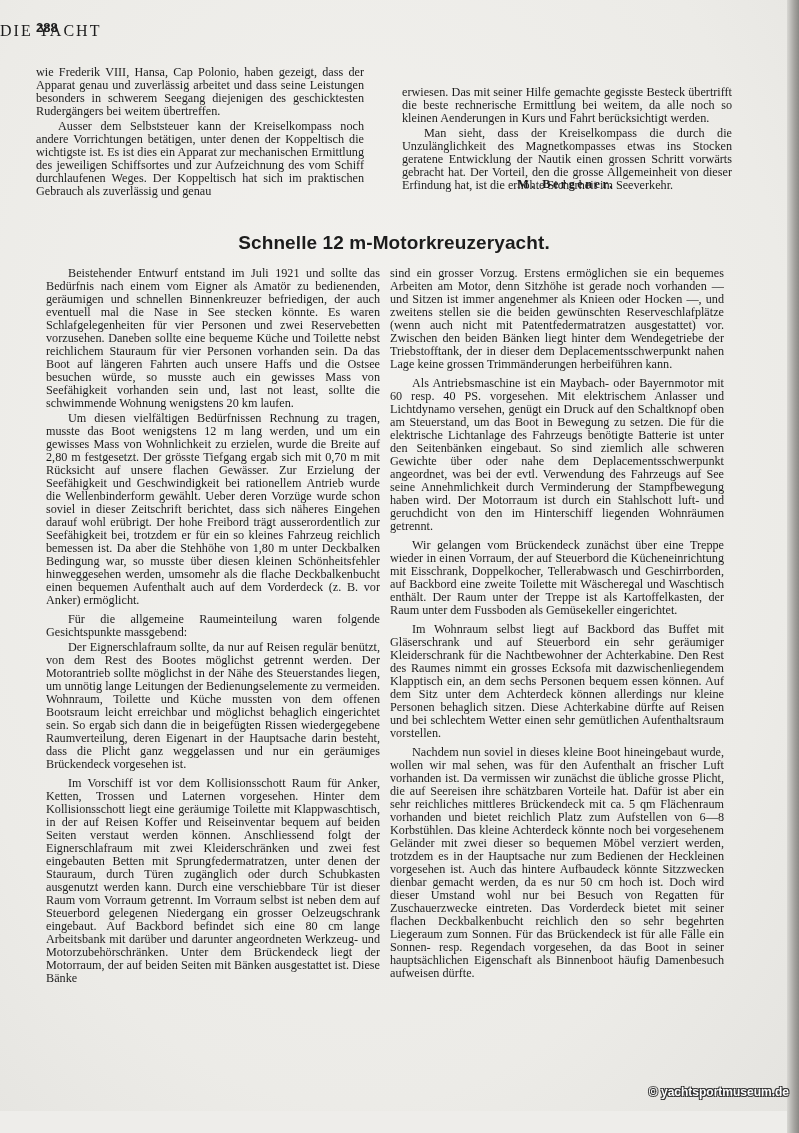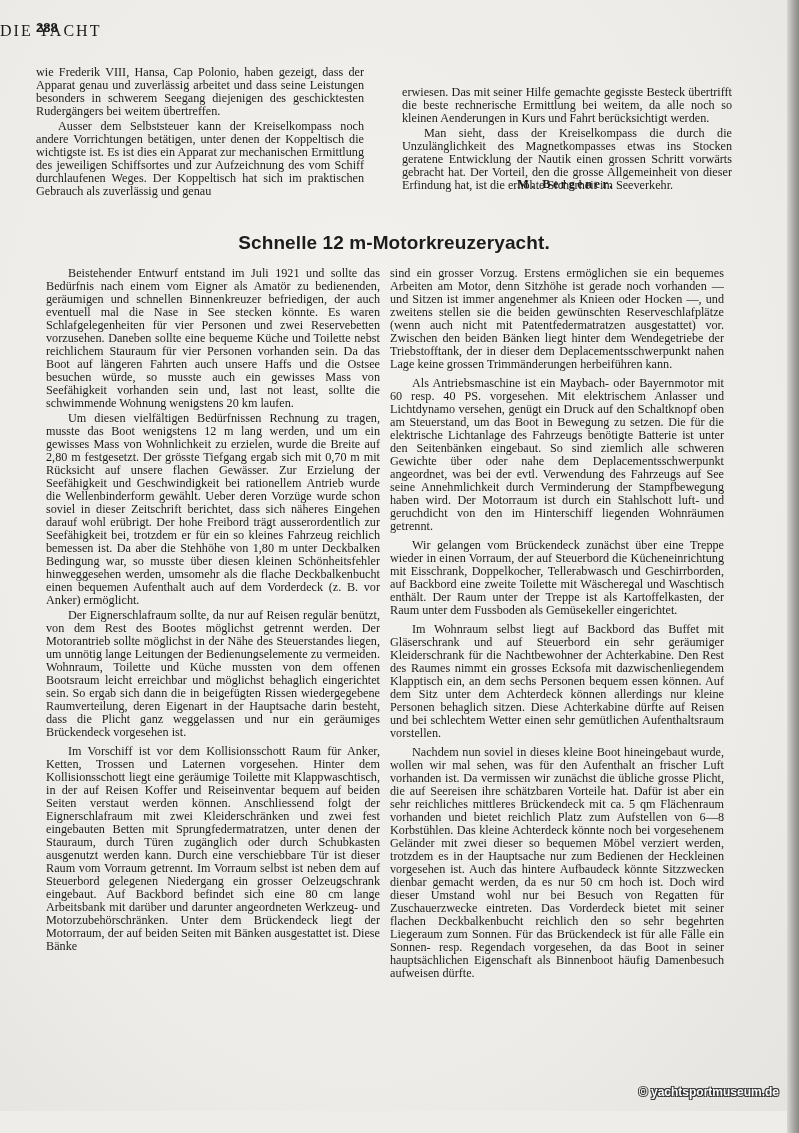--- a/index.html
+++ b/index.html
@@ -38,21 +38,21 @@
   .top-right { left: 402px; top: 66px; width: 330px; margin-top: 20px; }
   .signature { text-align: center; letter-spacing: 2.5px; margin-top: -13.6px; padding-right: 2px; font-weight: bold; }
   .title {
     position: absolute; left: 0; right: 11px; top: 232px; text-align: center;
     font-family: "Liberation Sans", "DejaVu Sans", sans-serif; font-weight: bold;
     font-size: 19px; letter-spacing: 0.1px;
   }
   .main-left { left: 30px; top: 267px; width: 334px; margin-left: 16px; }
   .main-right { left: 390px; top: 267px; width: 334px; }
   .watermark {
-    position: absolute; right: 20px; bottom: 12px;
+    position: absolute; right: 10px; bottom: 12px;
     font-family: "Liberation Sans", sans-serif; font-weight: bold; font-size: 12px;
     color: #ffffff;
     text-shadow: -1px -1px 0 #333, 1px -1px 0 #333, -1px 1px 0 #333, 1px 1px 0 #333;
     margin-top: 24px;
   }
 </style>
 </head>
 <body>
 
 <div class="page">
@@ -70,20 +70,21 @@
     <p class="cont">erwiesen. Das mit seiner Hilfe gemachte gegisste Besteck übertrifft die beste rechnerische Ermittlung bei weitem, da alle noch so kleinen Aenderungen in Kurs und Fahrt berücksichtigt werden.</p>
     <p>Man sieht, dass der Kreiselkompass die durch die Unzulänglichkeit des Magnetkompasses etwas ins Stocken geratene Entwicklung der Nautik einen grossen Schritt vorwärts gebracht hat. Der Vorteil, den die grosse Allgemeinheit von dieser Erfindung hat, ist die erhöhte Sicherheit im Seeverkehr.</p>
     <div class="signature">M. Bergener.</div>
   </div>
 
   <h1 class="title" style="margin:0">Schnelle 12 m-Motorkreuzeryacht.</h1>
 
   <div class="col main-left">
     <p>Beistehender Entwurf entstand im Juli 1921 und sollte das Bedürfnis nach einem vom Eigner als Amatör zu bedienenden, geräumigen und schnellen Binnenkreuzer befriedigen, der auch eventuell mal die Nase in See stecken könnte. Es waren Schlafgelegenheiten für vier Personen und zwei Reservebetten vorzusehen. Daneben sollte eine bequeme Küche und Toilette nebst reichlichem Stauraum für vier Personen vorhanden sein. Da das Boot auf längeren Fahrten auch unsere Haffs und die Ostsee besuchen würde, so musste auch ein gewisses Mass von Seefähigkeit vorhanden sein und, last not least, sollte die schwimmende Wohnung wenigstens 20 km laufen.</p>
     <p>Um diesen vielfältigen Bedürfnissen Rechnung zu tragen, musste das Boot wenigstens 12 m lang werden, und um ein gewisses Mass von Wohnlichkeit zu erzielen, wurde die Breite auf 2,80 m festgesetzt. Der grösste Tiefgang ergab sich mit 0,70 m mit Rücksicht auf unsere flachen Gewässer. Zur Erzielung der Seefähigkeit und Geschwindigkeit bei rationellem Antrieb wurde die Wellenbinderform gewählt. Ueber deren Vorzüge wurde schon soviel in dieser Zeitschrift berichtet, dass sich näheres Eingehen darauf wohl erübrigt. Der hohe Freibord trägt ausserordentlich zur Seefähigkeit bei, trotzdem er für ein so kleines Fahrzeug reichlich bemessen ist. Da aber die Stehhöhe von 1,80 m unter Deckbalken Bedingung war, so musste über diesen kleinen Schönheitsfehler hinweggesehen werden, umsomehr als die flache Deckbalkenbucht einen bequemen Aufenthalt auch auf dem Vorderdeck (z. B. vor Anker) ermöglicht.</p>
+    <p class="gap">Für die allgemeine Raumeinteilung waren folgende Gesichtspunkte massgebend:</p>
     <p>Der Eignerschlafraum sollte, da nur auf Reisen regulär benützt, von dem Rest des Bootes möglichst getrennt werden. Der Motorantrieb sollte möglichst in der Nähe des Steuerstandes liegen, um unnötig lange Leitungen der Bedienungselemente zu vermeiden. Wohnraum, Toilette und Küche mussten von dem offenen Bootsraum leicht erreichbar und möglichst behaglich eingerichtet sein. So ergab sich dann die in beigefügten Rissen wiedergegebene Raumverteilung, deren Eigenart in der Hauptsache darin besteht, dass die Plicht ganz weggelassen und nur ein geräumiges Brückendeck vorgesehen ist.</p>
     <p class="gap">Im Vorschiff ist vor dem Kollisionsschott Raum für Anker, Ketten, Trossen und Laternen vorgesehen. Hinter dem Kollisionsschott liegt eine geräumige Toilette mit Klappwaschtisch, in der auf Reisen Koffer und Reiseinventar bequem auf beiden Seiten verstaut werden können. Anschliessend folgt der Eignerschlafraum mit zwei Kleiderschränken und zwei fest eingebauten Betten mit Sprungfedermatratzen, unter denen der Stauraum, durch Türen zugänglich oder durch Schubkasten ausgenutzt werden kann. Durch eine verschiebbare Tür ist dieser Raum vom Vorraum getrennt. Im Vorraum selbst ist neben dem auf Steuerbord gelegenen Niedergang ein grosser Oelzeugschrank eingebaut. Auf Backbord befindet sich eine 80 cm lange Arbeitsbank mit darüber und darunter angeordneten Werkzeug- und Motorzubehörschränken. Unter dem Brückendeck liegt der Motorraum, der auf beiden Seiten mit Bänken ausgestattet ist. Diese Bänke</p>
   </div>
 
   <div class="col main-right">
     <p class="cont">sind ein grosser Vorzug. Erstens ermöglichen sie ein bequemes Arbeiten am Motor, denn Sitzhöhe ist gerade noch vorhanden — und Sitzen ist immer angenehmer als Knieen oder Hocken —, und zweitens stellen sie die beiden gewünschten Reserveschlafplätze (wenn auch nicht mit Patentfedermatratzen ausgestattet) vor. Zwischen den beiden Bänken liegt hinter dem Wendegetriebe der Triebstofftank, der in dieser dem Deplacementsschwerpunkt nahen Lage keine grossen Trimmänderungen herbeiführen kann.</p>
     <p class="gap">Als Antriebsmaschine ist ein Maybach- oder Bayernmotor mit 60 resp. 40 PS. vorgesehen. Mit elektrischem Anlasser und Lichtdynamo versehen, genügt ein Druck auf den Schaltknopf oben am Steuerstand, um das Boot in Bewegung zu setzen. Die für die elektrische Lichtanlage des Fahrzeugs benötigte Batterie ist unter den Seitenbänken eingebaut. So sind ziemlich alle schweren Gewichte über oder nahe dem Deplacementsschwerpunkt angeordnet, was bei der evtl. Verwendung des Fahrzeugs auf See seine Annehmlichkeit durch Verminderung der Stampfbewegung haben wird. Der Motorraum ist durch ein Stahlschott luft- und geruchdicht von den im Hinterschiff liegenden Wohnräumen getrennt.</p>
     <p class="gap">Wir gelangen vom Brückendeck zunächst über eine Treppe wieder in einen Vorraum, der auf Steuerbord die Kücheneinrichtung mit Eisschrank, Doppelkocher, Tellerabwasch und Geschirrborden, auf Backbord eine zweite Toilette mit Wäscheregal und Waschtisch enthält. Der Raum unter der Treppe ist als Kartoffelkasten, der Raum unter dem Fussboden als Gemüsekeller eingerichtet.</p>
     <p class="gap">Im Wohnraum selbst liegt auf Backbord das Buffet mit Gläserschrank und auf Steuerbord ein sehr geräumiger Kleiderschrank für die Nachtbewohner der Achterkabine. Den Rest des Raumes nimmt ein grosses Ecksofa mit dazwischenliegendem Klapptisch ein, an dem sechs Personen bequem essen können. Auf dem Sitz unter dem Achterdeck können allerdings nur kleine Personen behaglich sitzen. Diese Achterkabine dürfte auf Reisen und bei schlechtem Wetter einen sehr gemütlichen Aufenthaltsraum vorstellen.</p>
     <p class="gap">Nachdem nun soviel in dieses kleine Boot hineingebaut wurde, wollen wir mal sehen, was für den Aufenthalt an frischer Luft vorhanden ist. Da vermissen wir zunächst die übliche grosse Plicht, die auf Seereisen ihre schätzbaren Vorteile hat. Dafür ist aber ein sehr reichliches mittleres Brückendeck mit ca. 5 qm Flächenraum vorhanden und bietet reichlich Platz zum Aufstellen von 6—8 Korbstühlen. Das kleine Achterdeck könnte noch bei vorgesehenem Geländer mit zwei dieser so bequemen Möbel verziert werden, trotzdem es in der Hauptsache nur zum Bedienen der Heckleinen vorgesehen ist. Auch das hintere Aufbaudeck könnte Sitzzwecken dienbar gemacht werden, da es nur 50 cm hoch ist. Doch wird dieser Umstand wohl nur bei Besuch von Regatten für Zuschauerzwecke eintreten. Das Vorderdeck bietet mit seiner flachen Deckbalkenbucht reichlich den so sehr begehrten Liegeraum zum Sonnen. Für das Brückendeck ist für alle Fälle ein Sonnen- resp. Regendach vorgesehen, da das Boot in seiner hauptsächlichen Eigenschaft als Binnenboot häufig Damenbesuch aufweisen dürfte.</p>

